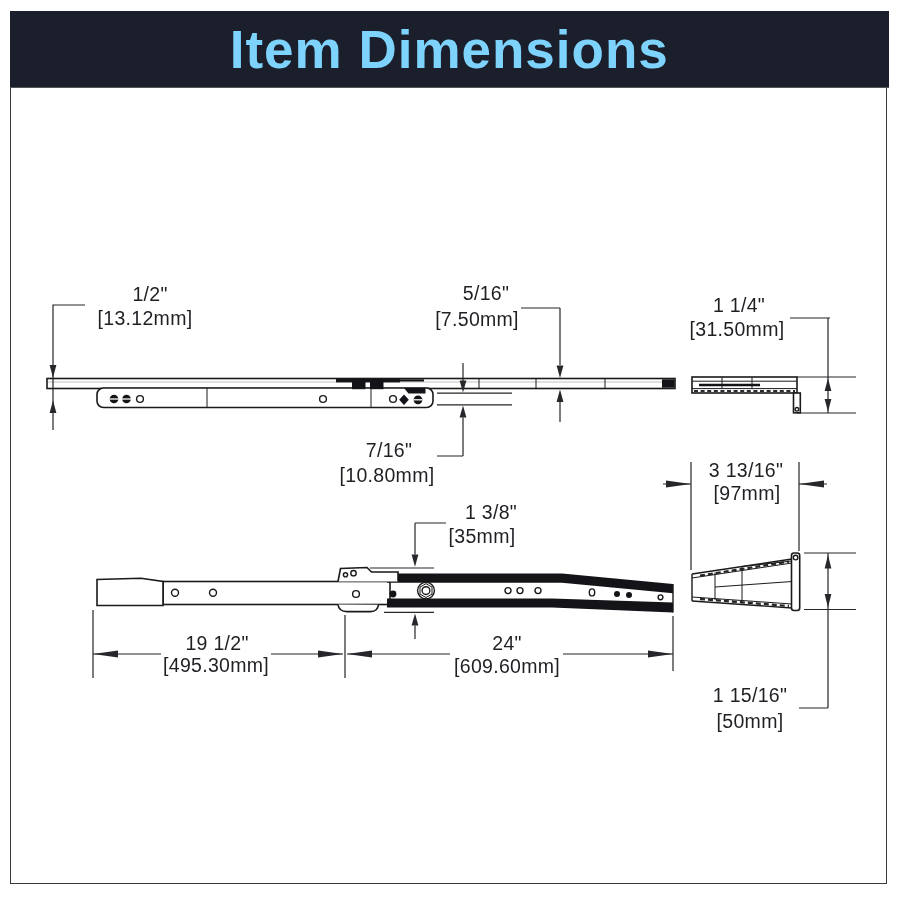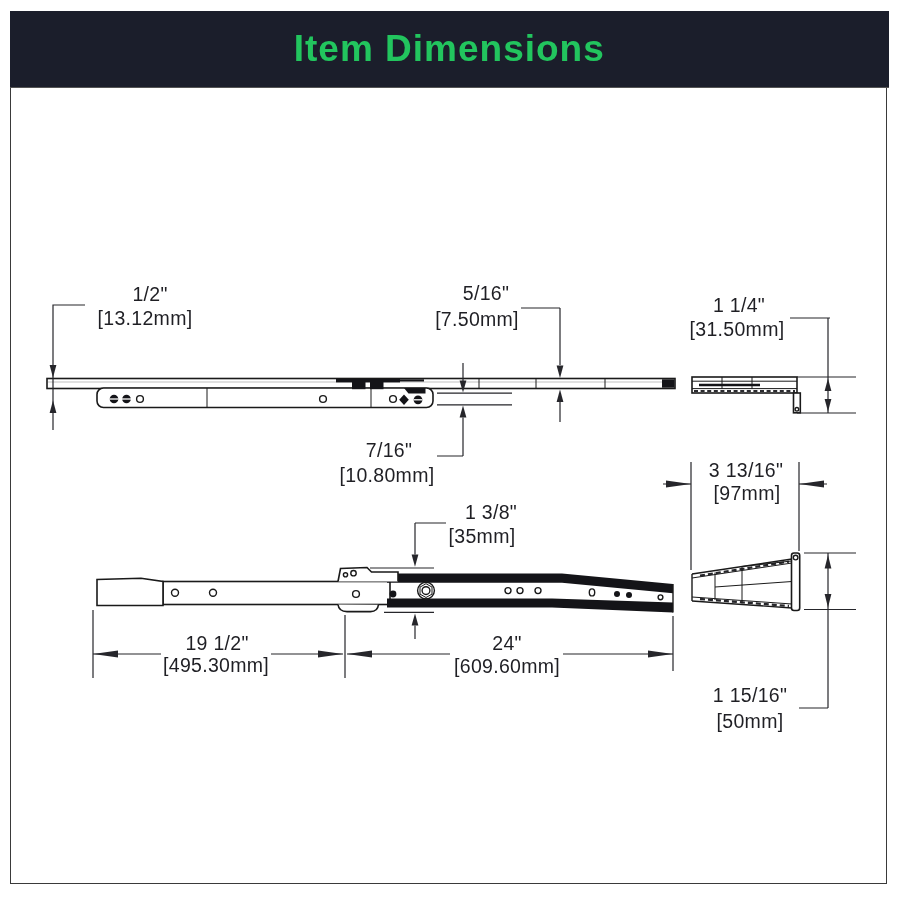--- a/index.html
+++ b/index.html
@@ -3,21 +3,21 @@
 <meta charset="utf-8">
 <style>
   html,body{margin:0;padding:0;background:#fff;}
   .page{position:relative;width:900px;height:900px;background:#fff;overflow:hidden;
         font-family:"Liberation Sans",sans-serif;}
   .frame{position:absolute;left:10px;top:11px;width:877px;height:873px;
          border:1.5px solid #3a3a3a;background:#fff;box-sizing:border-box;}
   .header{position:absolute;left:10px;top:11px;width:878.5px;height:77px;
           background:#1b1e2b;display:flex;align-items:center;justify-content:center;
           border-bottom:1px solid #555;box-sizing:border-box;}
-  .header-title{color:#22c55e;font-weight:bold;font-size:37px;letter-spacing:1px;
+  .header-title{color:#7dd3fc;font-weight:bold;font-size:53px;letter-spacing:1px;
                 font-family:"Liberation Sans",sans-serif;}
   svg.draw{position:absolute;left:0;top:0;width:900px;height:900px;}
   
   .ol{stroke:#1a1a1a;stroke-width:1.6;fill:#ffffff;}
   .ln{stroke:#1a1a1a;stroke-width:1.4;fill:none;}
   .thin{stroke:#1a1a1a;stroke-width:1;fill:none;}
   .dim{stroke:#26262b;stroke-width:1.2;fill:none;}
   .ar{fill:#26262b;stroke:none;}
   .blk{fill:#141418;stroke:none;}
   .wslot{stroke:#ffffff;stroke-width:1.3;fill:none;}

